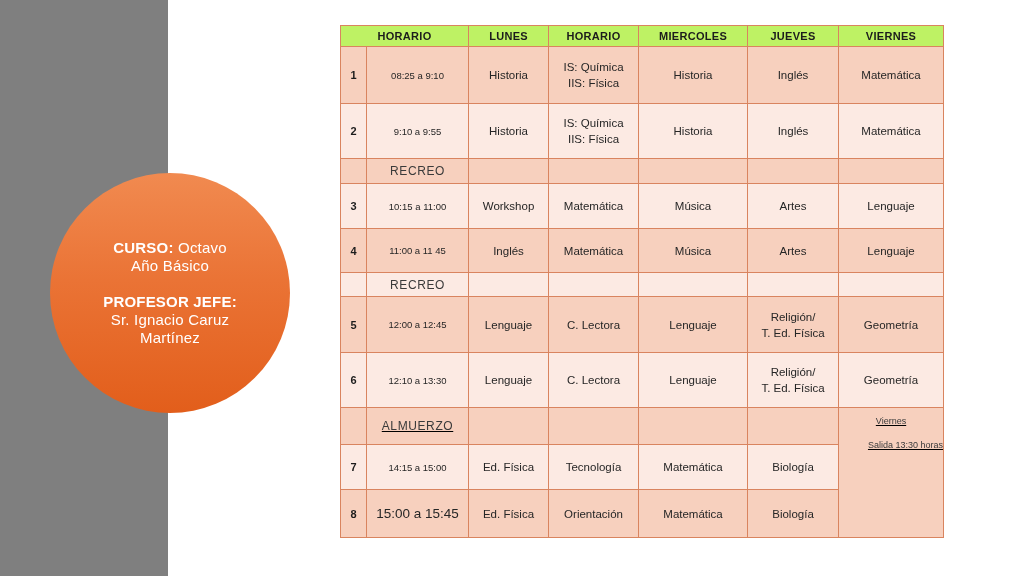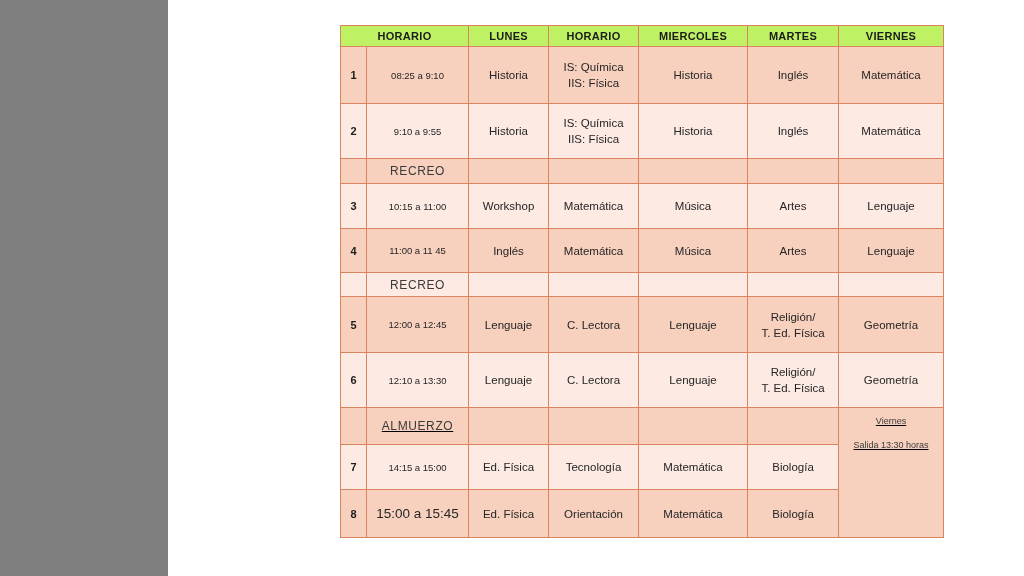--- a/index.html
+++ b/index.html
@@ -32,58 +32,65 @@
   td.num{font-weight:bold;font-size:11px;color:#1c1c1c;}
   td.time{font-size:9.5px;}
   td.time-big{font-size:13.5px;margin-top:22px;}
   td.subject{font-size:11.5px;}
   td.two-line{white-space:pre-line;line-height:16px;font-size:11.5px;}
   td.break-label{font-size:12px;letter-spacing:0.6px;color:#3a3a3a;}
   td.fri-note{
     background:#f7d0be !important;vertical-align:top;font-size:9px;color:#3a3a3a;
   }
   td.fri-note .l1{display:block;margin-top:8px;}
-  td.fri-note .l2{display:block;margin-top:14px;}
+  td.fri-note .l2{display:block;margin-top:14px;text-align:right;}
   
   tr.h-header{height:21px;}
   tr.h-r1{height:57px;} tr.h-r2{height:55px;}
   tr.h-break1{height:25px;}
   tr.h-r3{height:45px;} tr.h-r4{height:44px;}
   tr.h-break2{height:24px;}
   tr.h-r5{height:56px;} tr.h-r6{height:55px;}
   tr.h-lunch{height:37px;text-decoration:underline;}
   tr.h-r7{height:45px;} tr.h-r8{height:48px;}
 </style>
 </head>
 <body>
 
 <div class="slide">
 
   <div class="gray-panel"></div>
 
+  <div class="badge-circle">
+    <div><span class="bold">CURSO:</span><span> Octavo</span></div>
+    <div>Año Básico</div>
+    <div class="blk2 bold">PROFESOR JEFE:</div>
+    <div>Sr. Ignacio Caruz</div>
+    <div>Martínez</div>
+  </div>
 
   <div class="timetable-wrap">
     <table class="timetable">
       <colgroup>
         <col style="width:26px">
           <col style="width:102px">
           <col style="width:80px">
         <col style="width:90px">
           <col style="width:109px">
           <col style="width:91px">
           <col style="width:105px">
       </colgroup>
 
       <tbody>
           <tr class="hdr h-header">
         <th colspan="2">HORARIO</th>
         <th>LUNES</th>
         <th>HORARIO</th>
         <th>MIERCOLES</th>
-        <th>MARTES</th>
+        <th>JUEVES</th>
         <th>VIERNES</th>
       </tr>
 
       <tr class="dark h-r1">
         <td class="num">1</td>
         <td class="time">08:25 a 9:10</td>
         <td class="subject">Historia</td>
         <td class="two-line">IS: Química
 IIS: Física</td>
         <td class="subject">Historia</td>

